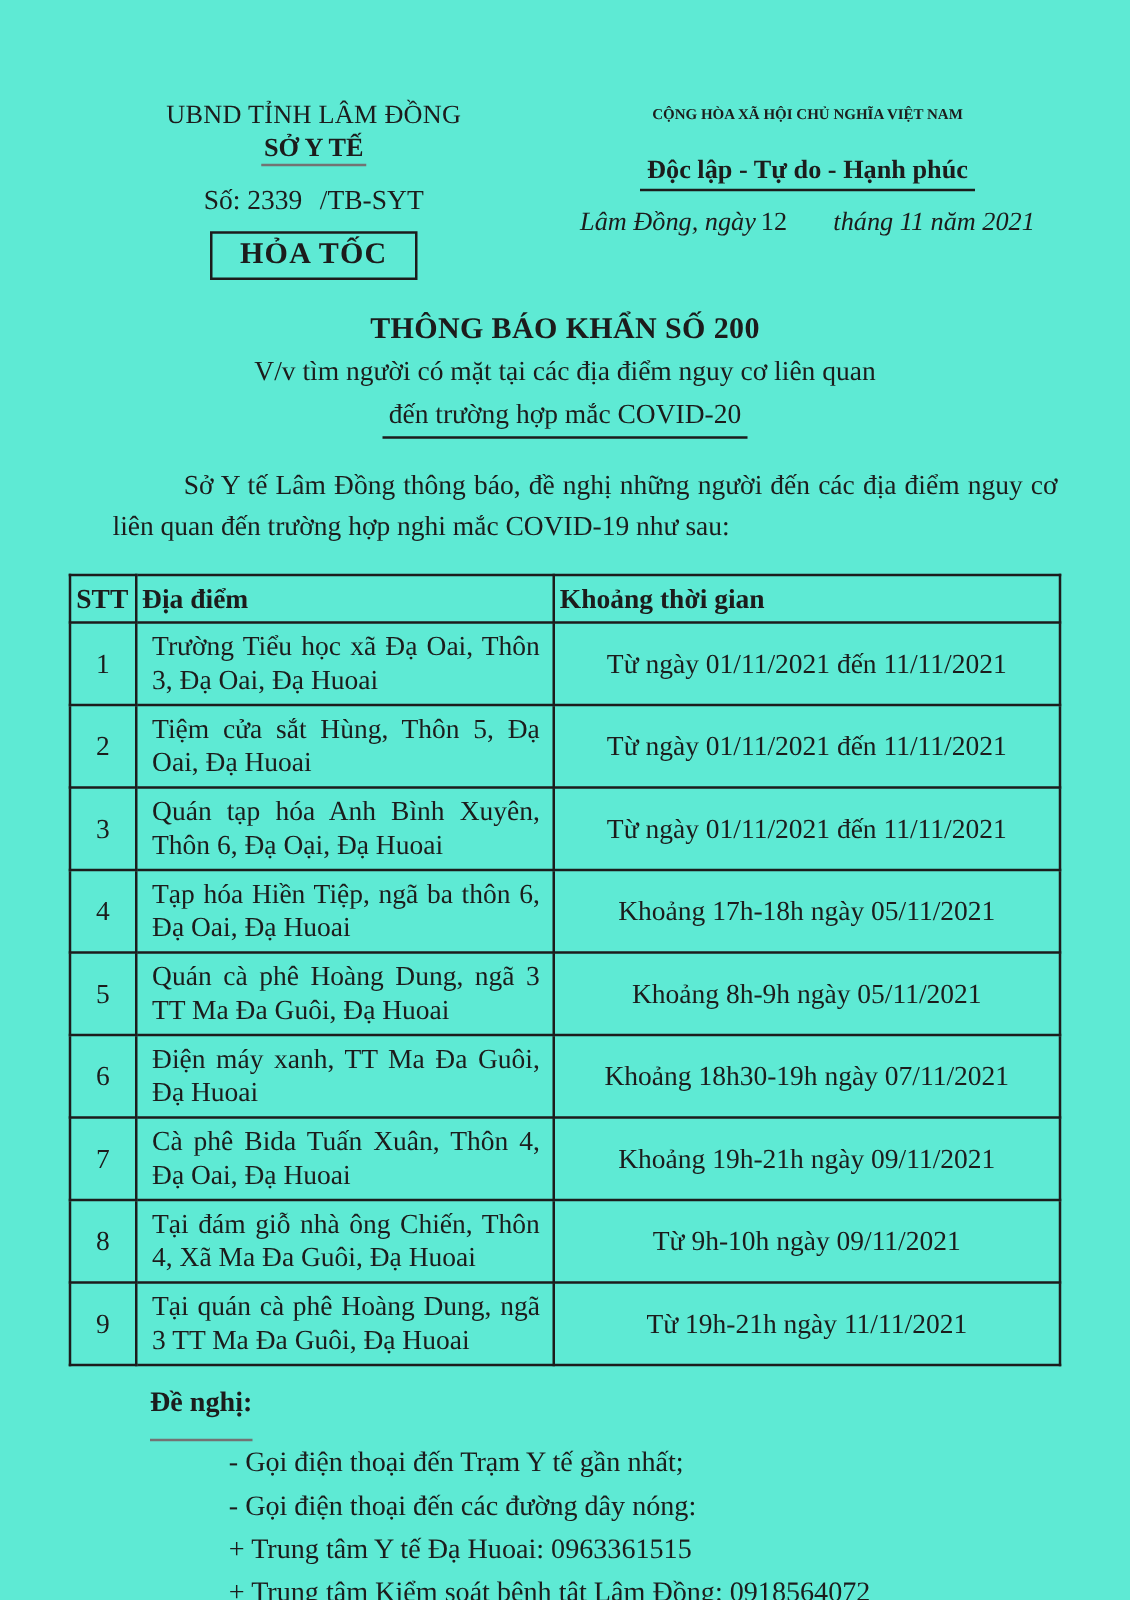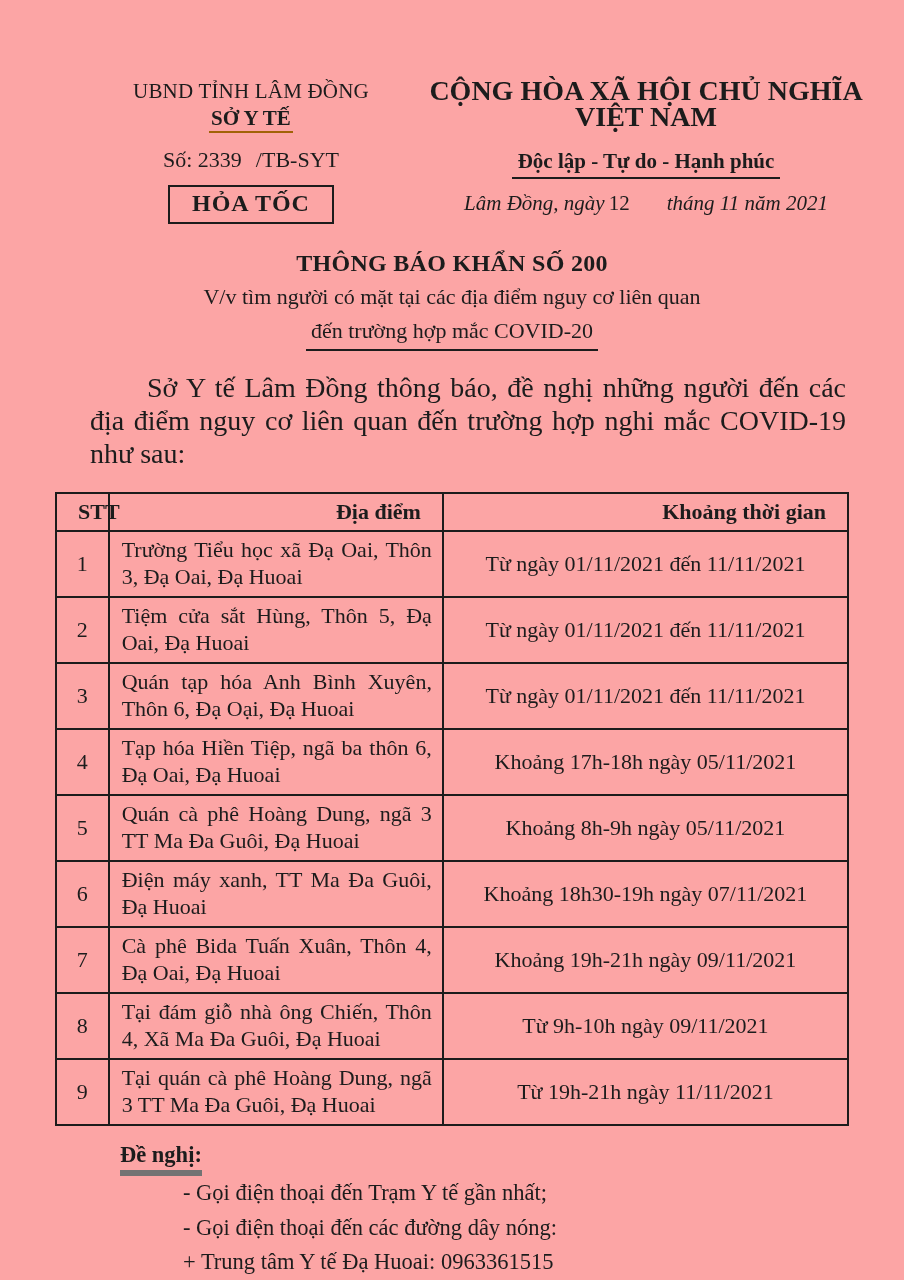--- a/index.html
+++ b/index.html
@@ -5,21 +5,21 @@
   html, body {
     margin: 0; padding: 0;
     background: #ffffff;
     font-family: "Liberation Serif", "DejaVu Serif", serif;
     color: #1c1c1c;
   }
   .page {
     position: relative;
     width: 904px;
     height: 1280px;
-    background: #fca5a5;
+    background: #5eead4;
     box-sizing: border-box;
     padding-top: 78px;
     overflow: hidden;
   }
 
   
   .doc-header { display: flex; }
   .hdr-left {
     width: 312px;
     margin-left: 95px;
@@ -31,35 +31,35 @@
     margin-left: 8px;
     text-align: center;
     flex-shrink: 0;
   }
   .org-parent { font-size: 21px; line-height: 26px; letter-spacing: 0.2px; }
   .org-name {
     font-size: 21px; font-weight: bold; line-height: 24px; margin-top: 2px;
   }
   .org-name .u {
     display: inline-block;
-    border-bottom: 2px solid #a16207;
+    border-bottom: 2px solid #737373;
     padding: 0 2px 1px 2px;
   }
   .doc-number { font-size: 22px; margin-top: 14px; }
   .doc-number .num2 { margin-left: 14px; }
   .stamp-box {
     display: inline-block;
     margin-top: 12px;
     border: 2px solid #1c1c1c;
     padding: 3px 22px 5px 22px;
     font-size: 24px;
     font-weight: bold;
     letter-spacing: 1px;
   }
-  .national-title { font-size: 28px; font-weight: bold; line-height: 26px; }
+  .national-title { font-size: 12px; font-weight: bold; line-height: 26px; }
   .national-motto { font-size: 21px; font-weight: bold; margin-top: 19px; }
   .national-motto .u {
     display: inline-block;
     border-bottom: 2px solid #1c1c1c;
     padding: 0 6px 3px 6px;
   }
   .date-line { font-size: 21px; margin-top: 12px; font-style: italic; }
   .date-line .day { font-style: normal; margin-left: 4px; }
   .date-line .rest { margin-left: 37px; }
 
@@ -69,60 +69,60 @@
   .title-sub { font-size: 22px; margin-top: 6px; line-height: 28px; }
   .title-sub2 .u {
     display: inline-block;
     border-bottom: 2px solid #1c1c1c;
     padding: 0 5px 4px 5px;
   }
 
   
   .intro {
     margin: 20px 58px 0 90px;
-    font-size: 28px;
+    font-size: 22px;
     line-height: 33px;
     text-align: justify;
     text-indent: 57px;
   }
 
   
   table.loc-table {
     margin: 22px 0 0 55px;
     width: 794px;
     border-collapse: collapse;
     table-layout: fixed;
   }
   .loc-table th, .loc-table td {
     border: 2px solid #1c1c1c;
     font-size: 22px;
     vertical-align: middle;
   }
   .loc-table th {
     font-weight: bold;
-    text-align: right;
-    padding: 5px 21px;
+    text-align: left;
+    padding: 5px 4px;
   }
   .col-stt  { width: 52px; }
   .col-loc  { width: 330px; }
   .col-time { width: 400px; }
   .cell-stt  { text-align: center; }
   .cell-loc  { text-align: justify; padding: 4px 10px 6px 12px; line-height: 27px; }
   .cell-time { text-align: center; padding: 4px 6px; }
 
   
   .requests { margin: 16px 0 0 120px; }
   .requests-heading {
     font-size: 22.5px;
     font-weight: bold;
   }
   .requests-heading .u {
     display: inline-block;
-    border-bottom: 6px solid #737373;
-    padding-bottom: 2px;
+    border-bottom: 2px solid #737373;
+    padding-bottom: 16px;
   }
   .request-item {
     font-size: 22.5px;
     line-height: 34.5px;
     margin-left: 63px;
   }
   .request-item:first-of-type { margin-top: 6px; }
 </style>
 </head>
 <body>

